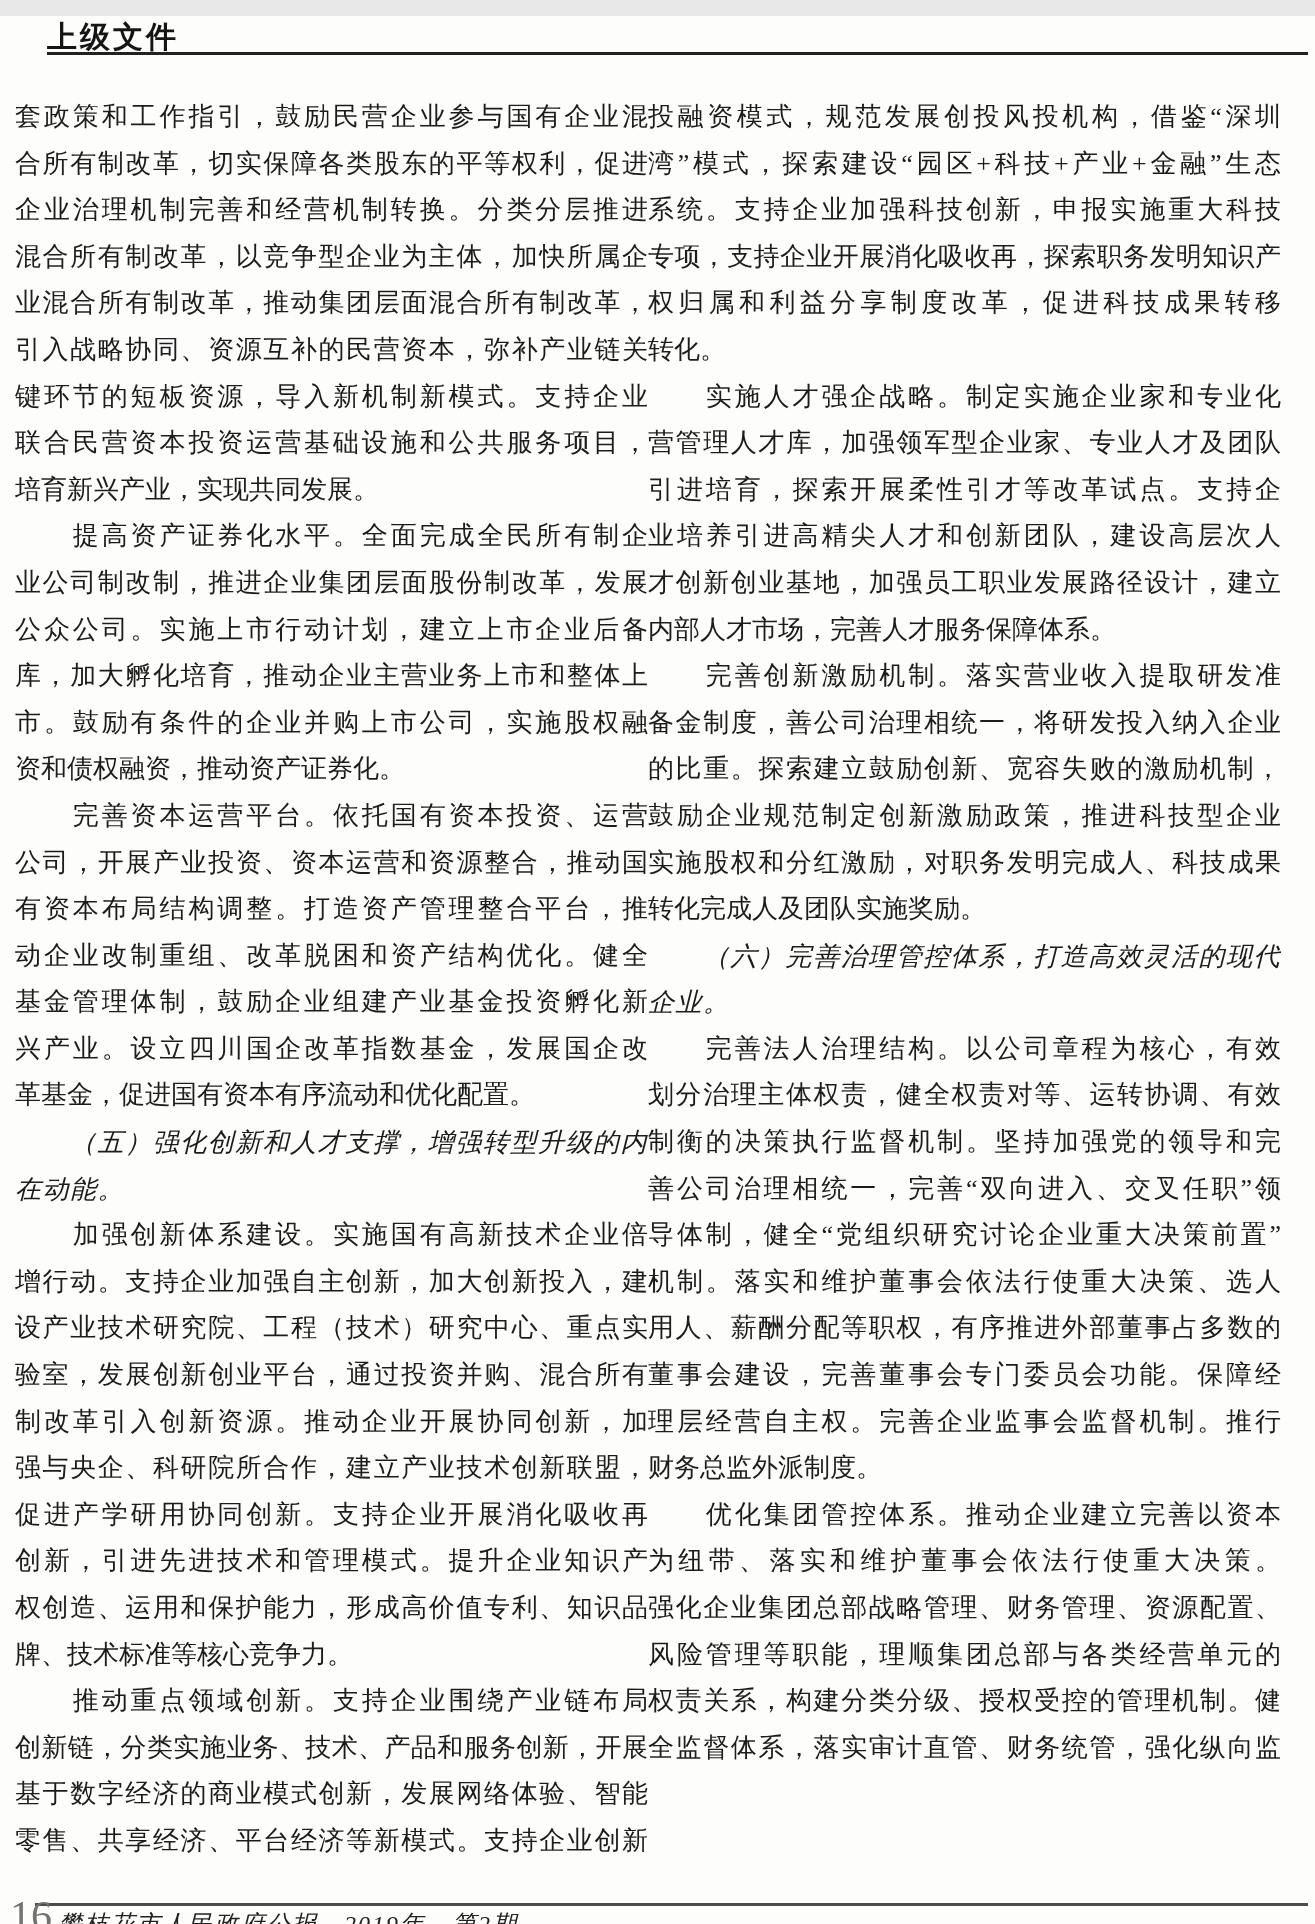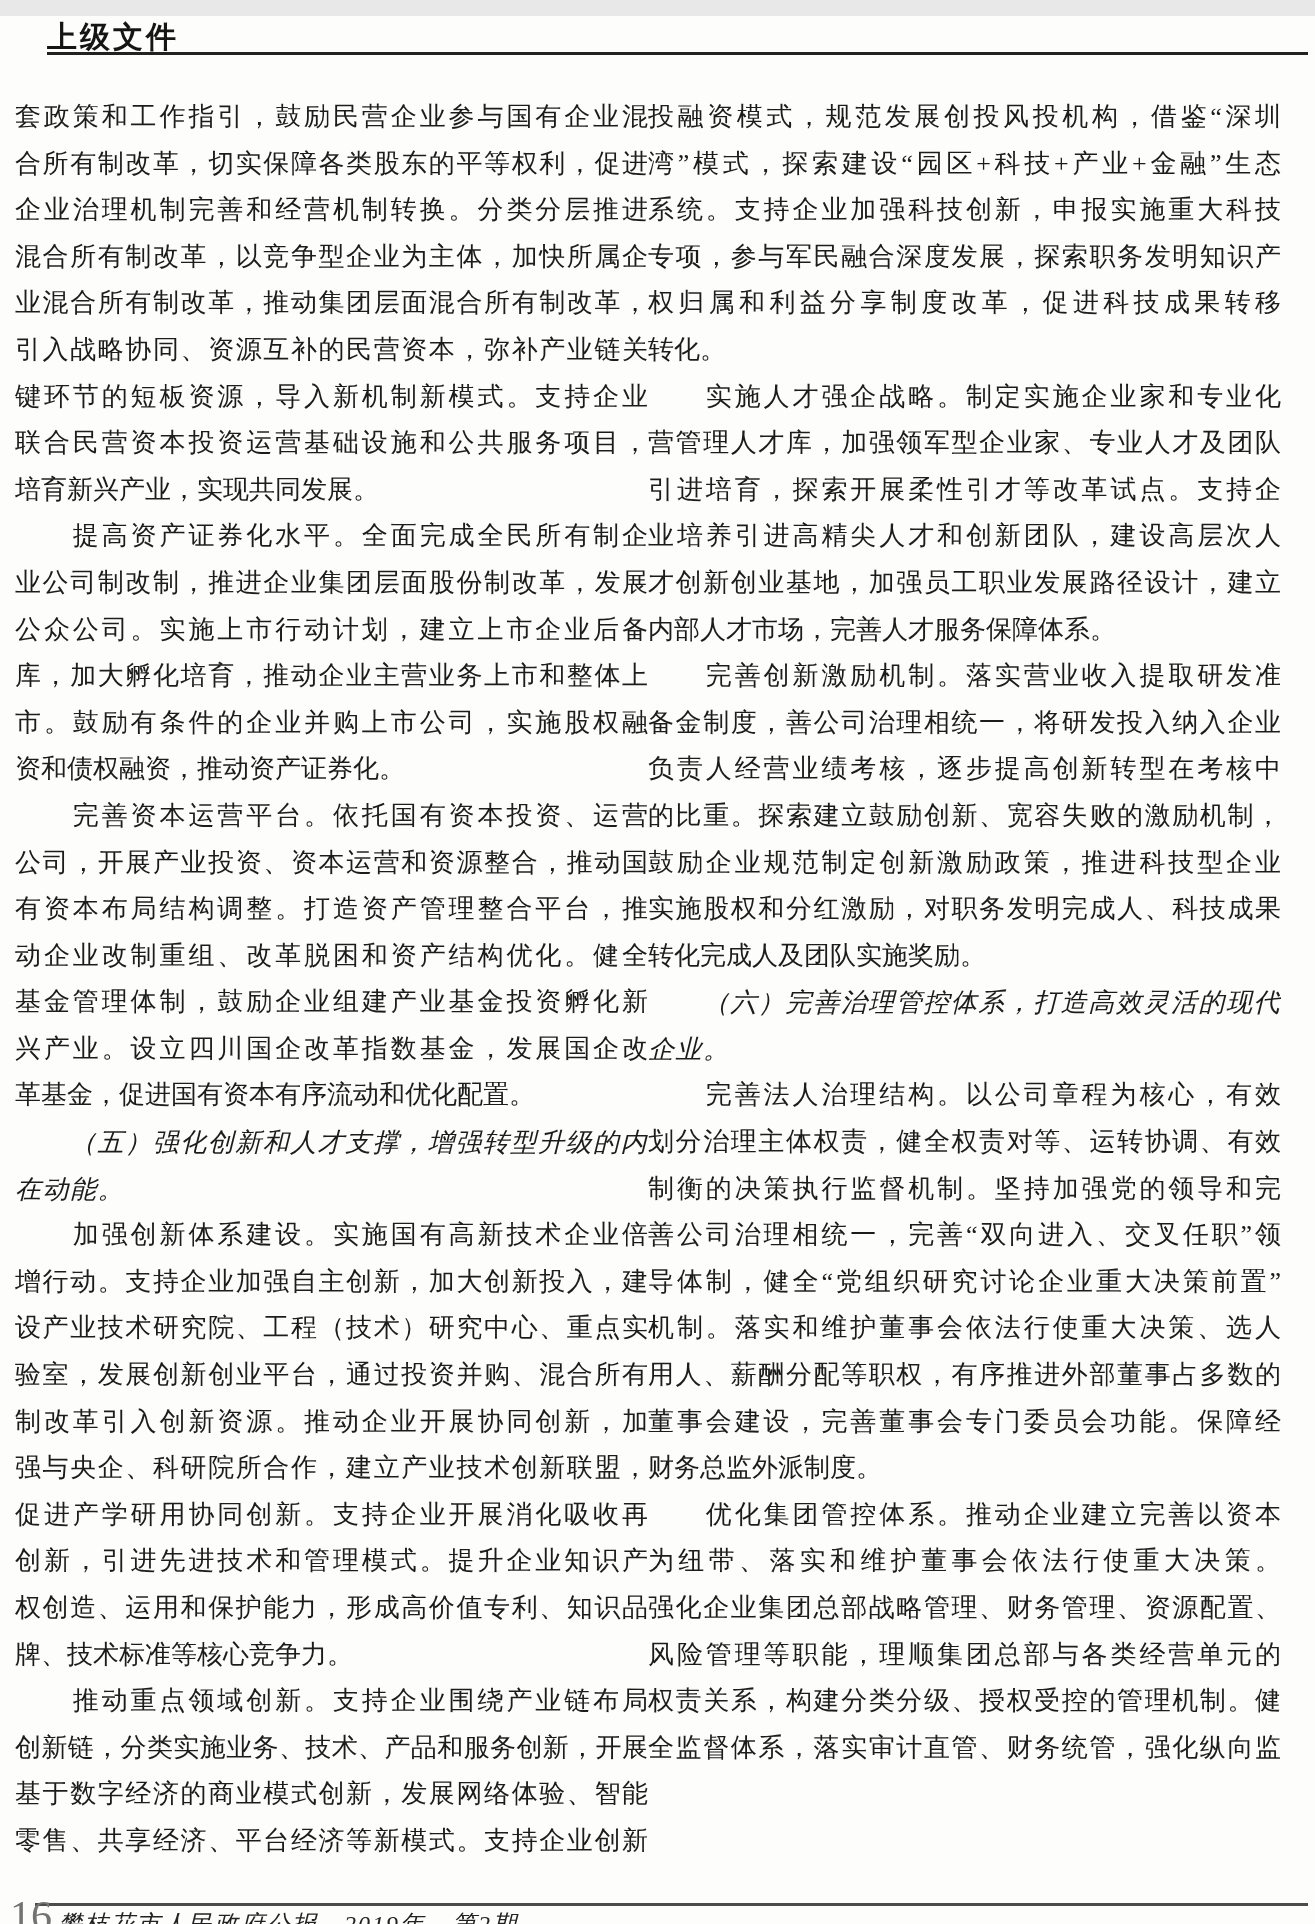--- a/index.html
+++ b/index.html
@@ -90,46 +90,46 @@
         <div class="line end">牌、技术标准等核心竞争力。</div>
         <div class="line">　　推动重点领域创新。支持企业围绕产业链布局</div>
         <div class="line">创新链，分类实施业务、技术、产品和服务创新，开展</div>
         <div class="line">基于数字经济的商业模式创新，发展网络体验、智能</div>
         <div class="line">零售、共享经济、平台经济等新模式。支持企业创新</div>
       </div>
     <div class="col" id="col-right">
         <div class="line">投融资模式，规范发展创投风投机构，借鉴“深圳</div>
         <div class="line">湾”模式，探索建设“园区+科技+产业+金融”生态</div>
         <div class="line">系统。支持企业加强科技创新，申报实施重大科技</div>
-        <div class="line">专项，参与军民融合深度发展，探索职务发明知识产</div>
+        <div class="line">专项，支持企业开展消化吸收再，探索职务发明知识产</div>
         <div class="line">权归属和利益分享制度改革，促进科技成果转移</div>
         <div class="line end">转化。</div>
         <div class="line">　　实施人才强企战略。制定实施企业家和专业化</div>
         <div class="line">营管理人才库，加强领军型企业家、专业人才及团队</div>
         <div class="line">引进培育，探索开展柔性引才等改革试点。支持企</div>
         <div class="line">业培养引进高精尖人才和创新团队，建设高层次人</div>
         <div class="line">才创新创业基地，加强员工职业发展路径设计，建立</div>
         <div class="line end">内部人才市场，完善人才服务保障体系。</div>
         <div class="line">　　完善创新激励机制。落实营业收入提取研发准</div>
         <div class="line">备金制度，善公司治理相统一，将研发投入纳入企业</div>
-        <div class="line">负责人经营业绩考核，逐步提高创新转型在考核中</div>
         <div class="line">的比重。探索建立鼓励创新、宽容失败的激励机制，</div>
         <div class="line">鼓励企业规范制定创新激励政策，推进科技型企业</div>
         <div class="line">实施股权和分红激励，对职务发明完成人、科技成果</div>
         <div class="line end">转化完成人及团队实施奖励。</div>
         <div class="line kai">　　（六）完善治理管控体系，打造高效灵活的现代</div>
         <div class="line kai end">企业。</div>
         <div class="line">　　完善法人治理结构。以公司章程为核心，有效</div>
         <div class="line">划分治理主体权责，健全权责对等、运转协调、有效</div>
         <div class="line">制衡的决策执行监督机制。坚持加强党的领导和完</div>
         <div class="line">善公司治理相统一，完善“双向进入、交叉任职”领</div>
         <div class="line">导体制，健全“党组织研究讨论企业重大决策前置”</div>
         <div class="line">机制。落实和维护董事会依法行使重大决策、选人</div>
         <div class="line">用人、薪酬分配等职权，有序推进外部董事占多数的</div>
         <div class="line">董事会建设，完善董事会专门委员会功能。保障经</div>
+        <div class="line">理层经营自主权。完善企业监事会监督机制。推行</div>
         <div class="line end">财务总监外派制度。</div>
         <div class="line">　　优化集团管控体系。推动企业建立完善以资本</div>
         <div class="line">为纽带、落实和维护董事会依法行使重大决策。</div>
         <div class="line">强化企业集团总部战略管理、财务管理、资源配置、</div>
         <div class="line">风险管理等职能，理顺集团总部与各类经营单元的</div>
         <div class="line">权责关系，构建分类分级、授权受控的管理机制。健</div>
         <div class="line">全监督体系，落实审计直管、财务统管，强化纵向监</div>
       </div>
   </div>
 

